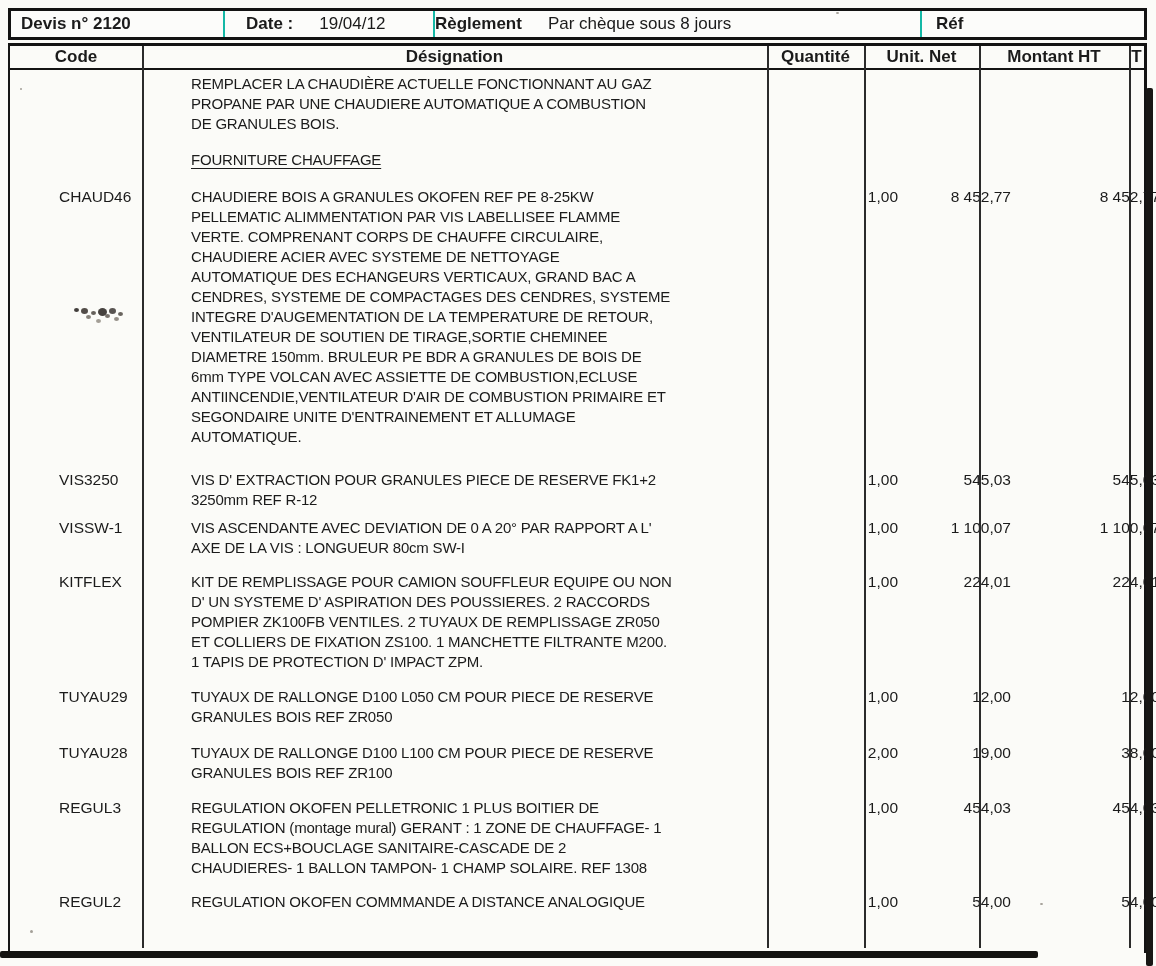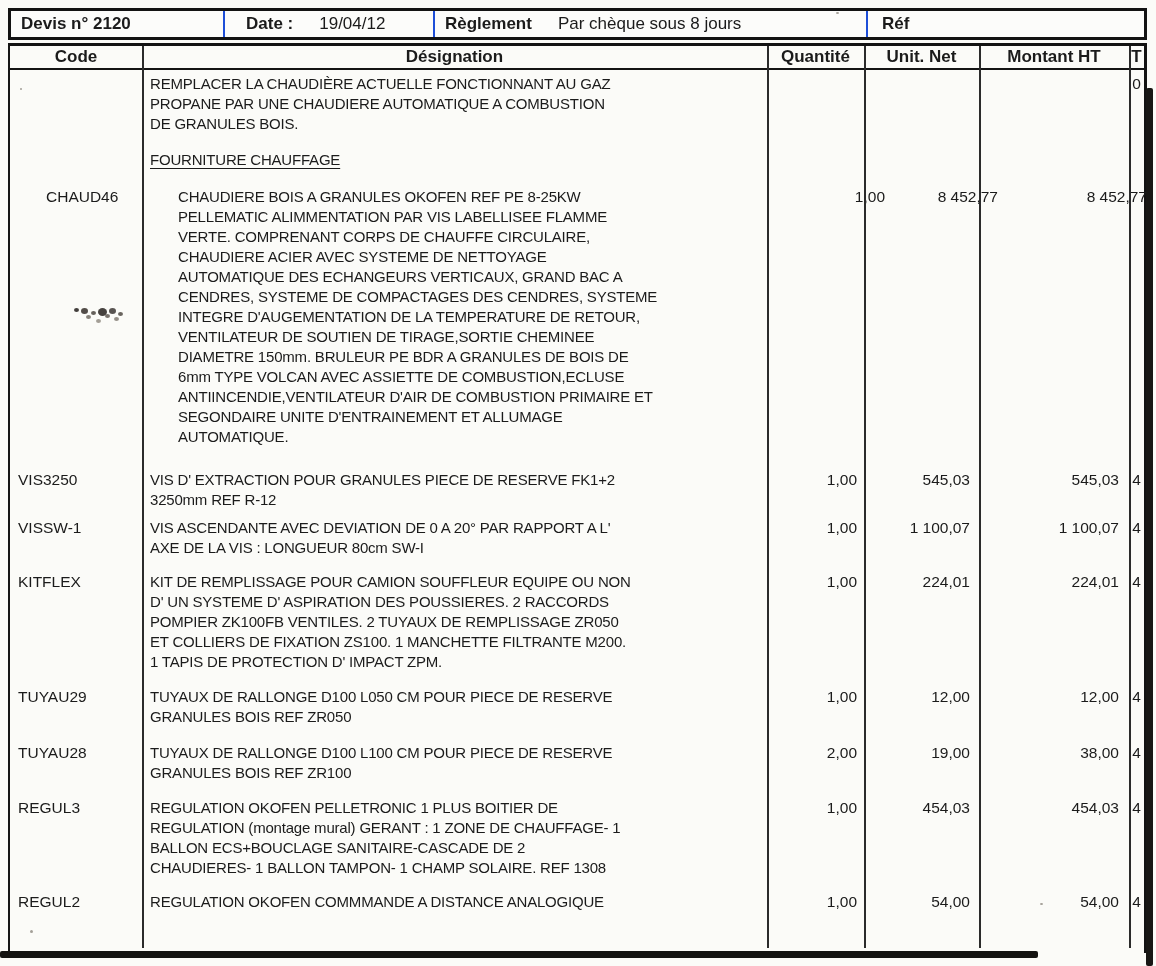--- a/index.html
+++ b/index.html
@@ -12,62 +12,62 @@
   }
   .sheet{position:absolute;inset:0;}
 
   
   .band-top{
     position:absolute;left:8px;top:8px;width:1139px;height:32px;
     border:3px solid #131313;box-sizing:border-box;
     display:flex;align-items:stretch;background:#fcfcfa;
   }
   .band-cell{display:flex;align-items:center;box-sizing:border-box;
-    border-right:2px solid #1d4ed8;font-size:17px;white-space:nowrap;overflow:hidden;}
+    border-right:2px solid #14b8a6;font-size:17px;white-space:nowrap;overflow:hidden;}
   .band-cell:last-child{border-right:none;border-radius:9px;}
   .bc-devis{width:214px;padding-left:10px;font-weight:bold;}
   .bc-date{width:210px;padding-left:21px;}
-  .bc-regl{width:433px;padding-left:10px;}
+  .bc-regl{width:487px;}
   .bc-ref{flex:1;padding-left:14px;font-weight:bold;}
   .band-label{font-weight:bold;}
   .band-value{font-weight:normal;margin-left:26px;}
 
   
   .table-frame{
     position:absolute;left:8px;top:43px;width:1139px;height:910px;
     border-top:3px solid #131313;border-left:2.5px solid #161616;border-right:3px solid #131313;
     box-sizing:border-box;background:transparent;
   }
   .colhead{
     display:grid;grid-template-columns:132px 625px 97px 115px 150px 1fr;
     height:24px;border-bottom:2.5px solid #141414;box-sizing:border-box;
     align-items:center;font-weight:bold;font-size:17px;text-align:center;
   }
-  .body{position:relative;}
+  .body{position:relative;padding-left:41px;}
 
   
   .vline{position:absolute;top:0;bottom:5px;width:1.6px;background:#2b2b2b;}
   .vl-1{left:132px;} .vl-2{left:757px;} .vl-3{left:854px;} .vl-4{left:969px;} .vl-5{left:1119px;}
 
   .item{
     display:grid;grid-template-columns:132px 625px 97px 115px 150px 1fr;
     align-items:start;font-size:15.5px;line-height:20px;
   }
   .cell{box-sizing:border-box;}
   .c-code{padding-left:8px;}
   .c-desc{padding:0 8px;white-space:pre-line;font-size:15px;letter-spacing:-0.2px;}
   .c-num{text-align:right;}
   .c-qty{padding-right:7px;}
   .c-unit{padding-right:9px;}
   .c-amt{padding-right:10px;}
   .c-t{text-align:center;}
   .section-title .c-desc{text-decoration:underline;text-underline-offset:3px;}
 
   
-  .i0{margin-top:4px;} .i1{margin-top:16px;} .i2{margin-top:17px;margin-left:28px;} .i3{margin-top:23px;}
+  .i0{margin-top:4px;} .i1{margin-top:16px;} .i2{margin-top:17px;} .i3{margin-top:23px;}
   .i4{margin-top:8px;} .i5{margin-top:14px;} .i6{margin-top:15px;} .i7{margin-top:16px;}
   .i8{margin-top:15px;} .i9{margin-top:14px;}
 
   
   .smudge{
     position:absolute;left:74px;top:308px;width:5px;height:4px;background:#2e2a28;border-radius:50%;
     box-shadow:8px 1px 0 1px #403a36, 17px 3px 0 0 #55504b, 26px 2px 0 2px #332f2c,
                36px 1px 0 1px #474240, 44px 4px 0 0 #5a544f, 31px 6px 0 0 #6b655f,
                12px 7px 0 0 #7a746d, 40px 9px 0 0 #8a847c, 22px 11px 0 0 #9a948c;
     opacity:.9;

